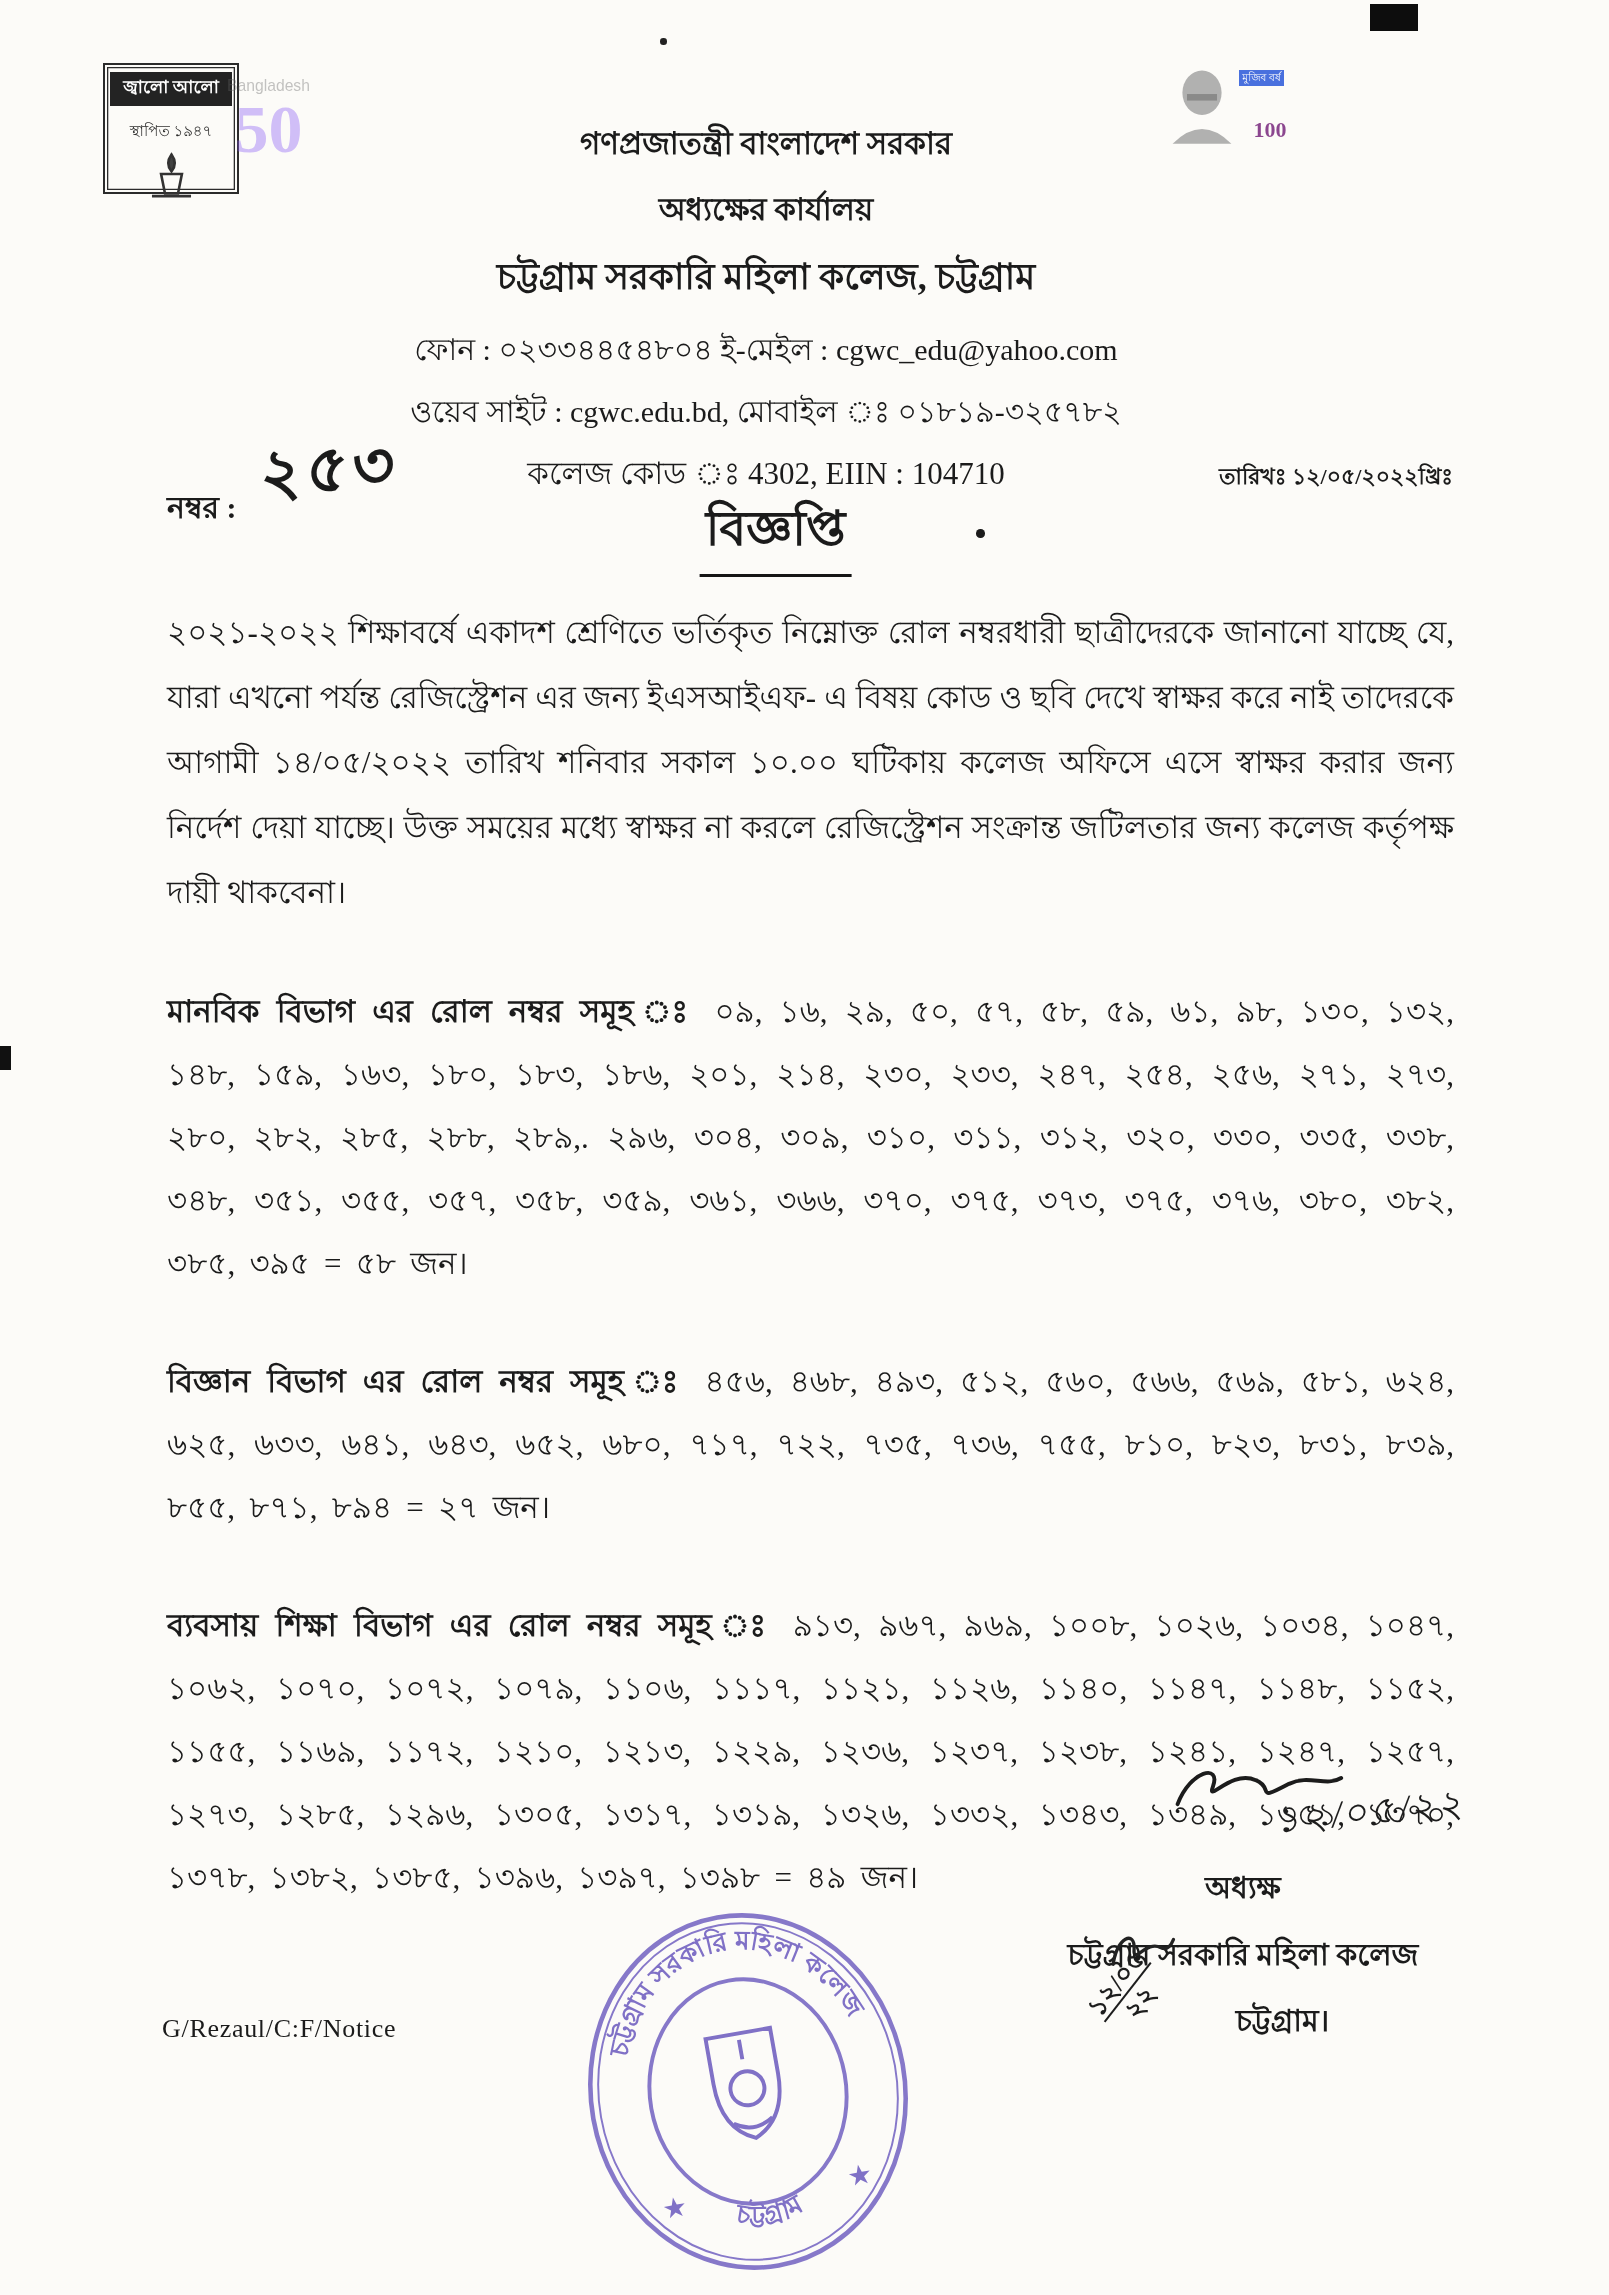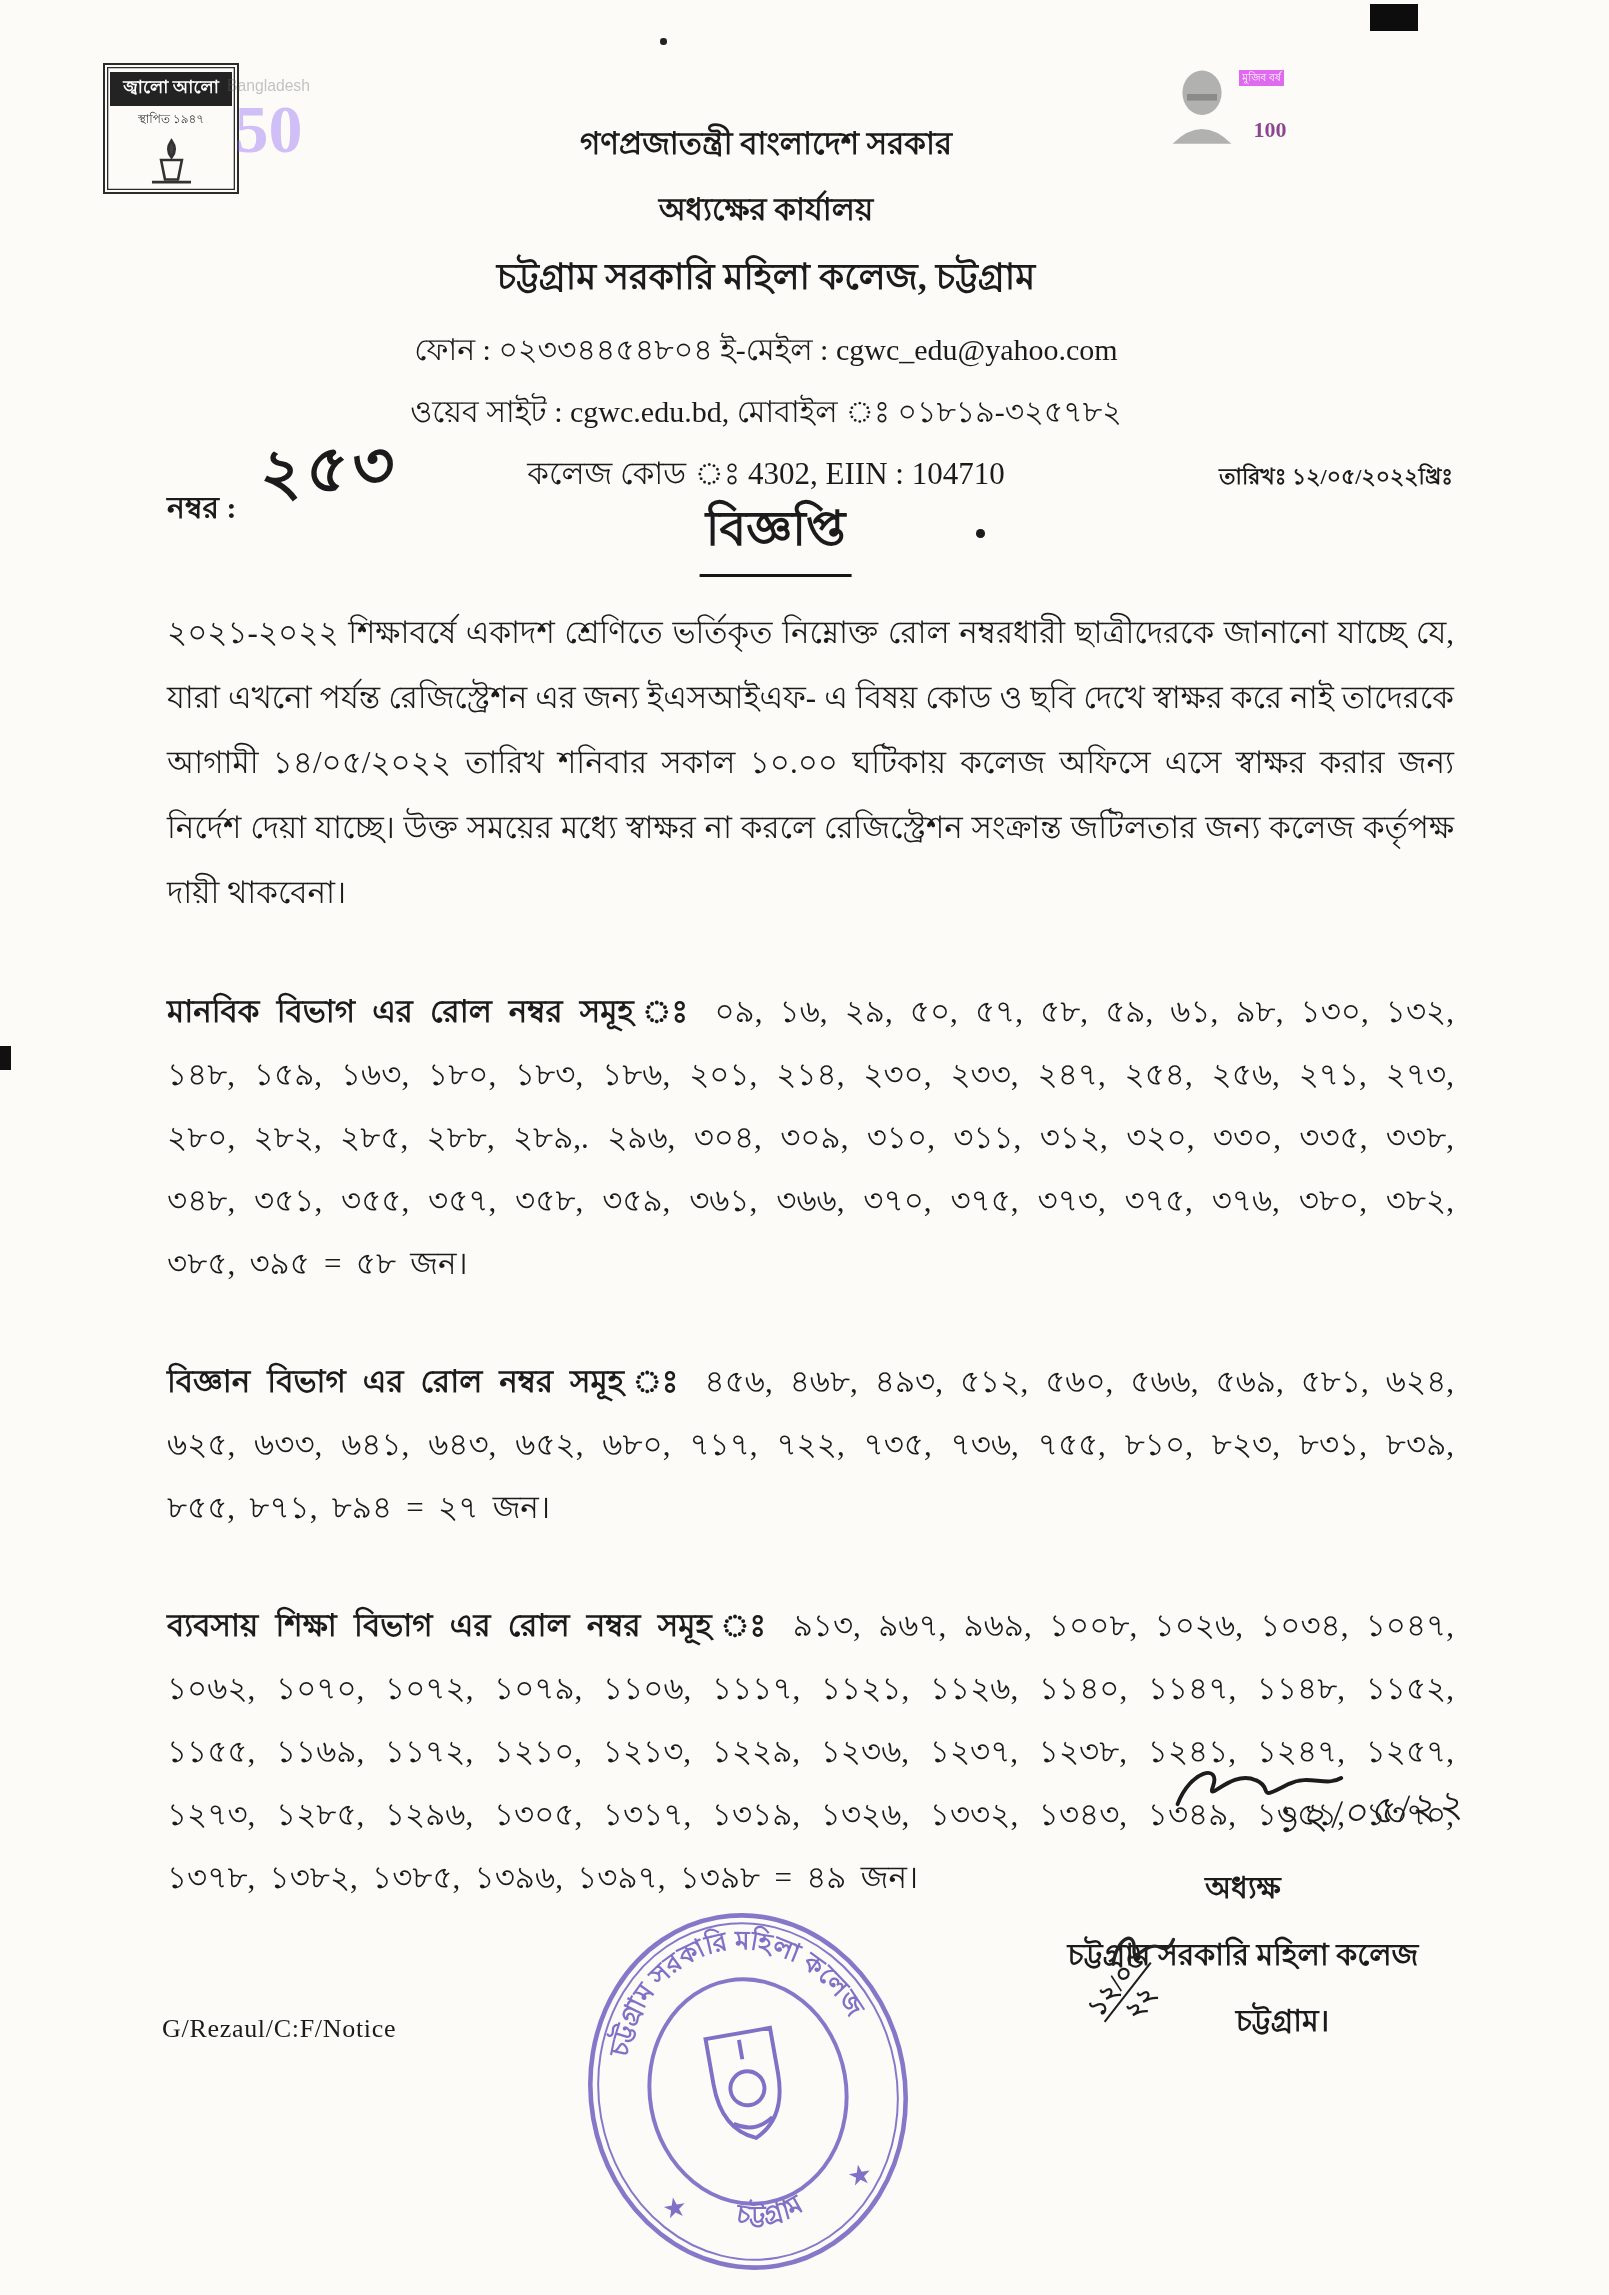--- a/index.html
+++ b/index.html
@@ -21,26 +21,26 @@
   .h-line1{font-size:31px;font-weight:700;margin-bottom:14.4px;}
   .h-line2{font-size:31px;font-weight:700;margin-bottom:11.8px;}
   .h-line3{font-size:36px;font-weight:700;margin-bottom:17px;}
   .h-line4,.h-line5{font-size:30px;margin-bottom:10.5px;}
   .h-line6{font-size:31px;}
 
   
   .college-logo{left:103px;top:63px;width:136px;height:131px;border:2.6px solid #1a1a1a;
      box-shadow:0 0 0 2px #fcfbf8 inset,0 0 0 3.3px #1a1a1a inset;padding:6.5px 5.2px;opacity:.92;text-align:center;}
   .college-logo .bar{background:#111;color:#fff;font-size:17.7px;font-weight:700;padding:2.6px 1.3px;white-space:nowrap;overflow:hidden;}
-  .college-logo .est{font-size:12px;margin-top:4px;}
+  .college-logo .est{font-size:15px;margin-top:13px;}
   .bd50-logo{left:216px;top:77px;width:105px;height:111px;opacity:.38;color:#666;text-align:center;}
   .bd50-logo .bd{font-size:15.7px;font-family:"Liberation Sans","DejaVu Sans",sans-serif;}
   .bd50-logo .n50{font-size:68px;font-weight:700;line-height:1;color:#8b5cf6;}
   .mujib-logo{left:1153px;top:65px;width:131px;height:79px;opacity:.8;}
-  .mujib-logo .tag{position:absolute;right:0;top:5.2px;background:#d946ef;color:#fff;
+  .mujib-logo .tag{position:absolute;right:0;top:5.2px;background:#1d4ed8;color:#fff;
      font-size:10.5px;line-height:1.15;padding:2px 3.3px;text-align:center;}
   .mujib-logo .n100{position:absolute;right:-2.6px;bottom:1.3px;color:#701a75;font-size:22px;font-weight:700;}
 
   
   .no-label{left:167px;top:484px;font-size:30px;font-weight:700;}
   .no-value{left:260px;top:419px;font-size:65px;font-weight:700;
      transform:rotate(-4deg) skewX(-6deg);letter-spacing:3.9px;}
   .date-line{right:157px;top:459px;font-size:22px;font-weight:700;}
 
   

